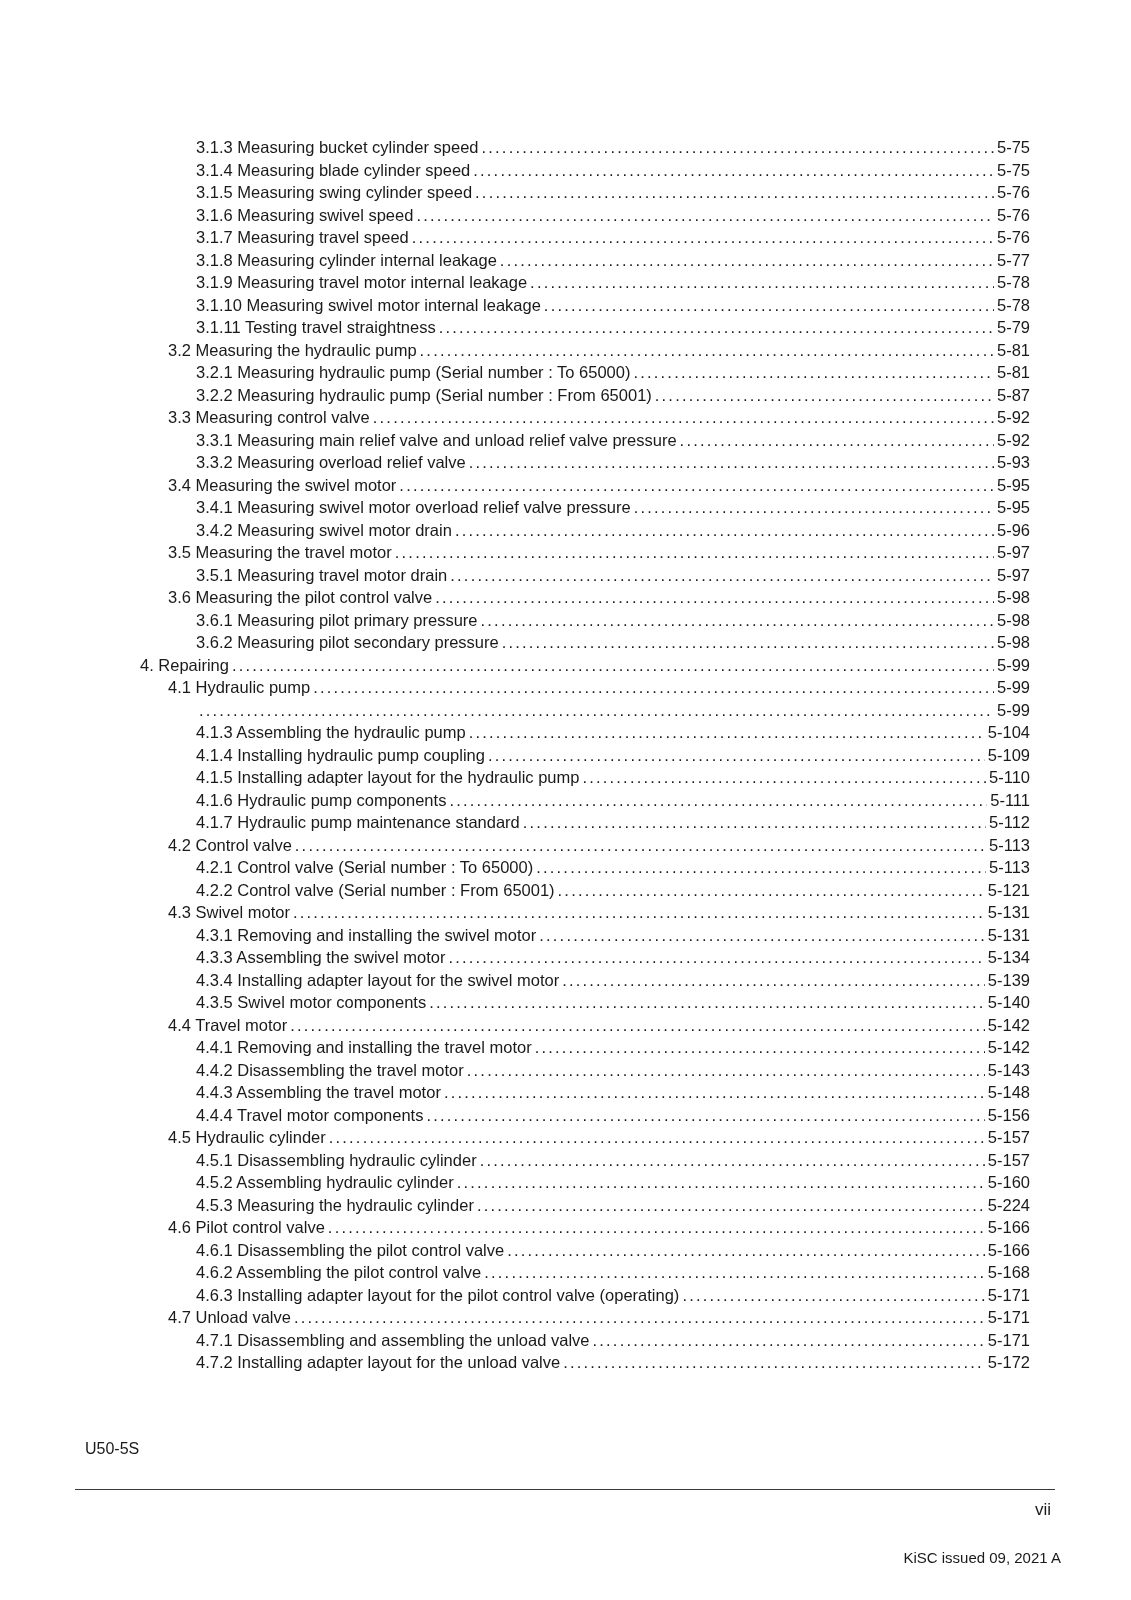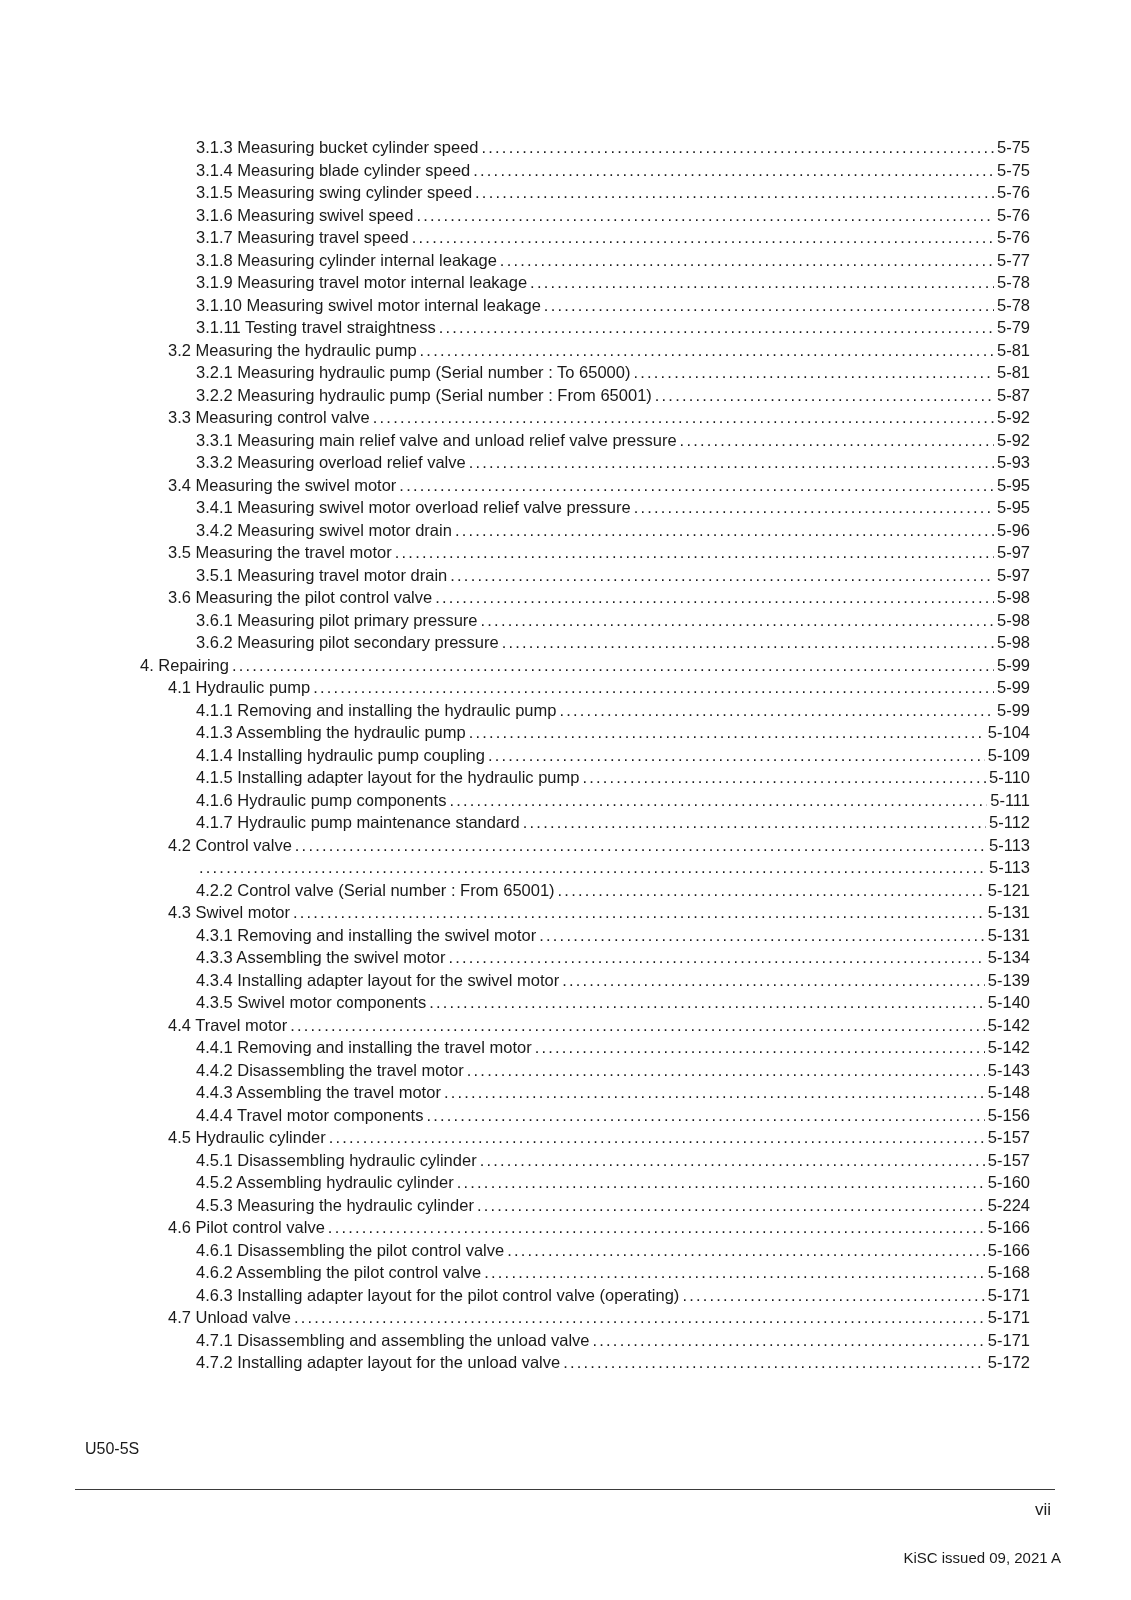--- a/index.html
+++ b/index.html
@@ -192,21 +192,20 @@
         <span class="toc-title">4. Repairing</span>
         <span class="toc-dots"></span>
         <span class="toc-page">5-99</span>
       </div>
       <div class="toc-entry level-2">
         <span class="toc-title">4.1 Hydraulic pump</span>
         <span class="toc-dots"></span>
         <span class="toc-page">5-99</span>
       </div>
       <div class="toc-entry level-3">
-        <span class="toc-title">4.1.1 Removing and installing the hydraulic pump</span>
         <span class="toc-dots"></span>
         <span class="toc-page">5-99</span>
       </div>
       <div class="toc-entry level-3">
         <span class="toc-title">4.1.3 Assembling the hydraulic pump</span>
         <span class="toc-dots"></span>
         <span class="toc-page">5-104</span>
       </div>
       <div class="toc-entry level-3">
         <span class="toc-title">4.1.4 Installing hydraulic pump coupling</span>
@@ -227,20 +226,21 @@
         <span class="toc-title">4.1.7 Hydraulic pump maintenance standard</span>
         <span class="toc-dots"></span>
         <span class="toc-page">5-112</span>
       </div>
       <div class="toc-entry level-2">
         <span class="toc-title">4.2 Control valve</span>
         <span class="toc-dots"></span>
         <span class="toc-page">5-113</span>
       </div>
       <div class="toc-entry level-3">
+        <span class="toc-title">4.2.1 Control valve (Serial number : To 65000)</span>
         <span class="toc-dots"></span>
         <span class="toc-page">5-113</span>
       </div>
       <div class="toc-entry level-3">
         <span class="toc-title">4.2.2 Control valve (Serial number : From 65001)</span>
         <span class="toc-dots"></span>
         <span class="toc-page">5-121</span>
       </div>
       <div class="toc-entry level-2">
         <span class="toc-title">4.3 Swivel motor</span>

